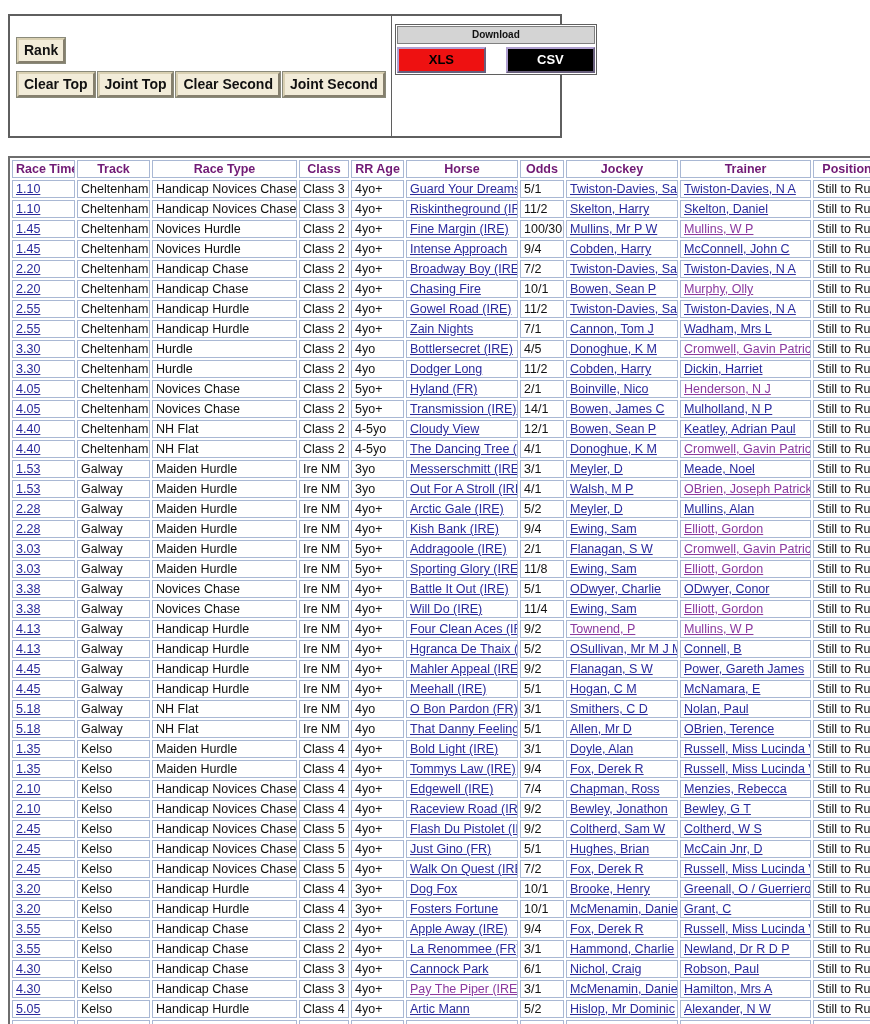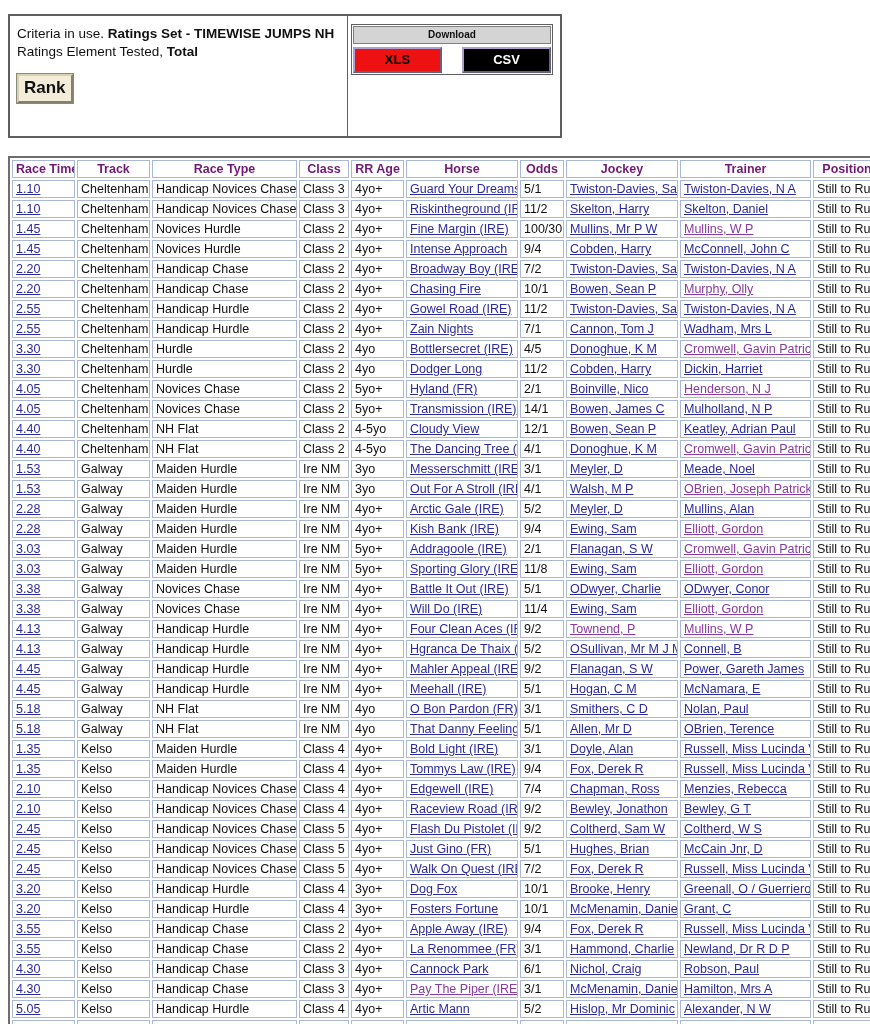--- a/index.html
+++ b/index.html
@@ -34,21 +34,21 @@
     border-right:1px solid #5f5f5f;
   }
   .crit-text{font-size:13.5px;line-height:18px;color:#111;}
   .crit-text b{font-weight:bold;}
   .btn{
     display:inline-block;
     background:var(--beige);
     border:2px outset #d9d0b2;
     outline:1px solid #8a8a7a;
     font-weight:bold;
-    font-size:17px;
+    font-size:14px;
     color:#111;
     padding:2px 5px 3px 5px;
     cursor:pointer;
     white-space:nowrap;
   }
   .rank-row{margin-top:13px;}
   .btn-row{margin-top:9px;display:flex;gap:3px;}
 
   .crit-right{
     width:212px;
@@ -125,26 +125,28 @@
   col.w-trainer{width:131px;}
   col.w-pos{width:68px;}
 </style>
 </head>
 <body>
 
 <div class="page">
 
   <div class="criteria-box">
     <div class="crit-left">
-      <div class="crit-text">
-        <span>Criteria in use. </span><b>Ratings Set - TIMEWISE JUMPS NH</b><br>
-        <span>Ratings Element Tested, </span><b>Total</b>
-      </div>
       <div class="rank-row">
         <span class="btn">Rank</span>
+      </div>
+      <div class="btn-row">
+        <span class="btn">Clear Top</span>
+        <span class="btn">Joint Top</span>
+        <span class="btn">Clear Second</span>
+        <span class="btn">Joint Second</span>
       </div>
     </div>
     <div class="crit-right">
       <div class="dl-table">
         <div class="dl-header">Download</div>
         <div class="dl-buttons">
           <span class="dl-btn dl-xls">XLS</span>
           <span class="dl-btn dl-csv">CSV</span>
         </div>
       </div>

